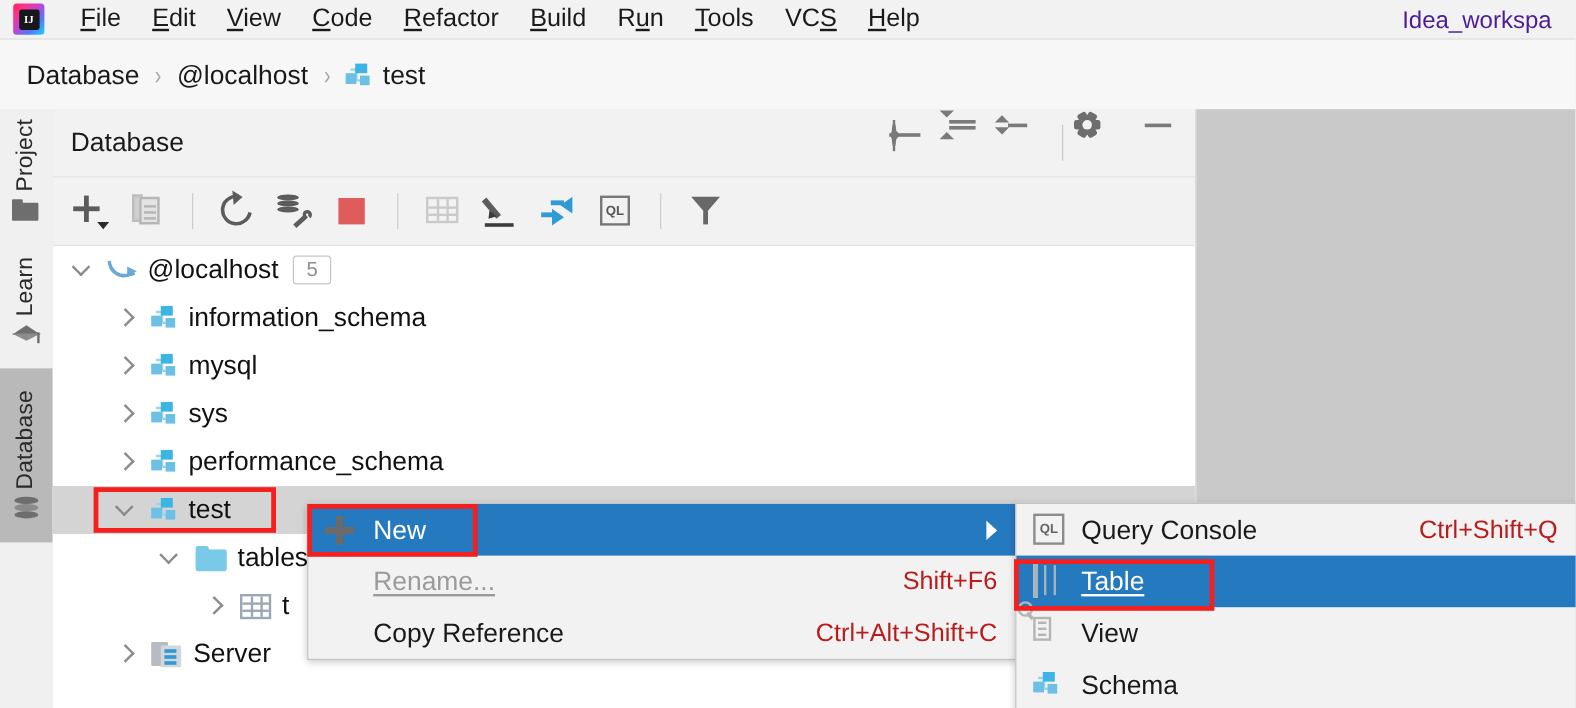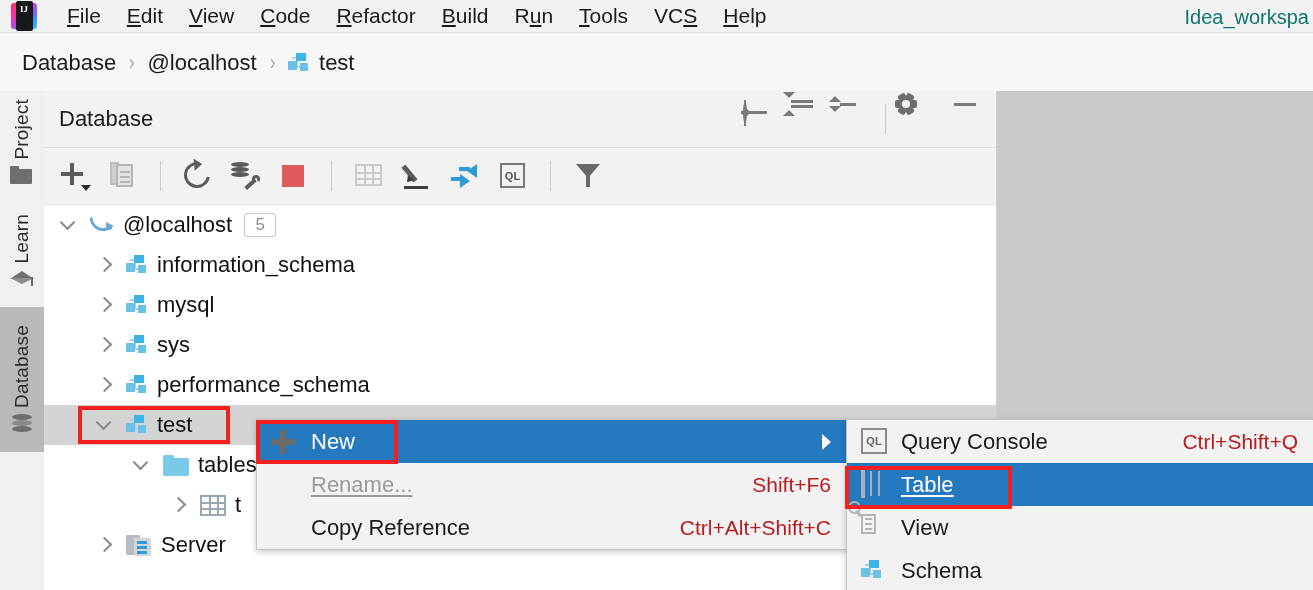--- a/index.html
+++ b/index.html
@@ -21,33 +21,33 @@
   .ij-logo{
     width:32px;height:32px;margin-left:8px;position:relative;flex:0 0 auto;
     display:flex;align-items:center;justify-content:center;
   }
   .ij-logo .sq{
     width:26px;height:26px;border-radius:3px;position:relative;
     background:linear-gradient(135deg,#fe2857 0%,#ff318c 22%,#ba46d6 48%,#4b7ef7 72%,#21d4fd 100%);
     display:flex;align-items:center;justify-content:center;
   }
   .ij-logo .inner{
-    width:17px;height:30px;background:#16181c;border-radius:2px;
+    width:17px;height:17px;background:#16181c;border-radius:2px;
     color:#fff;font-size:9px;line-height:17px;text-align:center;font-weight:bold;
     font-family:"Liberation Serif", serif;
   }
   .menu-items{display:flex;align-items:center;margin-left:14px;}
   .menu-item{
     font-size:21px;color:#1a1a1a;padding:0 13px;white-space:nowrap;cursor:default;
     line-height:32px;
   }
   .menu-item u{text-decoration:underline;text-underline-offset:2px;}
   .win-title{
     position:absolute;right:0;top:0;height:32px;line-height:34px;
-    font-size:20px;color:#0f766e;white-space:nowrap;padding-right:4px;
+    font-size:20px;color:#4c1d95;white-space:nowrap;padding-right:20px;
   }
 
   
   .breadcrumb-bar{
     position:absolute;left:0;top:32px;width:1313px;height:59px;
     background:#f7f7f7;border-top:1px solid #dcdcdc;border-bottom:1px solid #d0d0d0;
     display:flex;align-items:center;
   }
   .crumb{
     font-size:22px;color:#1a1a1a;display:flex;align-items:center;white-space:nowrap;

